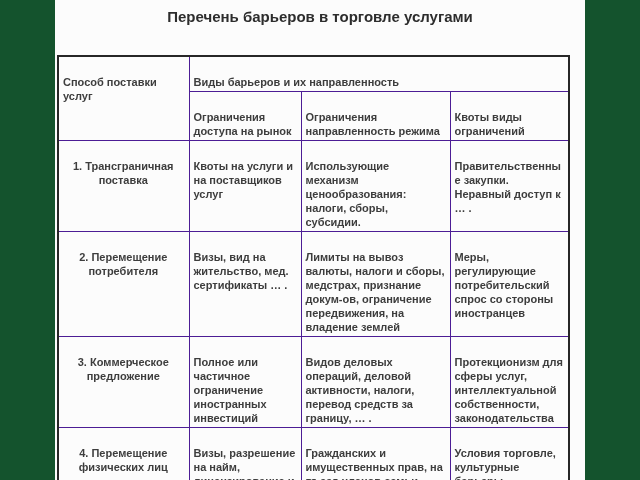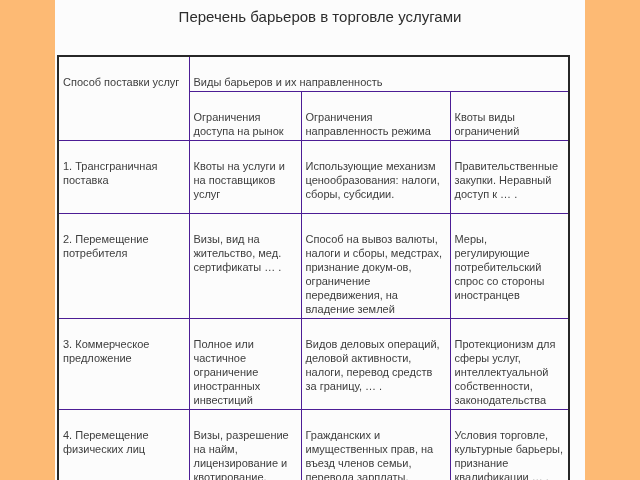--- a/index.html
+++ b/index.html
@@ -4,21 +4,22 @@
 <style>
   html, body { margin: 0; padding: 0; }
   body {
     width: 640px; height: 480px;
     font-family: "Liberation Sans", sans-serif;
     overflow: hidden;
   }
   .canvas {
     position: relative;
     width: 640px; height: 480px;
-    background: #fdba74;
+    background: #14532d;
+    font-weight: bold;
   }
   .slide {
     position: absolute;
     left: 55px; top: 0;
     width: 530px; height: 480px;
     background: #fcfcfc;
   }
   .title {
     position: absolute;
     left: 0; top: 7px;
@@ -51,20 +52,21 @@
   tr.hrow2 { height: 35px; margin-left: 10px; }
   tr.r1 { height: 73px; }
   tr.r2 { height: 90px; }
   tr.r3 { height: 82px; }
   tr.r4 { height: 75px; }
   td.method {
     font-size: 13.5px;
     line-height: 17px;
     color: #383838;
     padding-top: 3px;
+    text-align: center;
   }
   td.method.center { }
 </style>
 </head>
 <body>
 
 <div class="canvas">
   <div class="slide">
     <div class="title">Перечень барьеров в торговле услугами</div>
 
@@ -89,21 +91,21 @@
         <tr class="r1">
           <td class="method center">1.  Трансграничная поставка</td>
           <td>Квоты на услуги и на поставщиков услуг</td>
           <td>Использующие механизм ценообразования: налоги, сборы, субсидии.</td>
           <td>Правительственные закупки. Неравный доступ к … .</td>
         </tr>
 
         <tr class="r2">
           <td class="method">2. Перемещение потребителя</td>
           <td>Визы, вид на жительство, мед. сертификаты … .</td>
-          <td>Способ на вывоз валюты, налоги и сборы, медстрах, признание докум-ов, ограничение передвижения, на владение землей</td>
+          <td>Лимиты на вывоз валюты, налоги и сборы, медстрах, признание докум-ов, ограничение передвижения, на владение землей</td>
           <td>Меры, регулирующие потребительский спрос со стороны иностранцев</td>
         </tr>
 
         <tr class="r3">
           <td class="method">3. Коммерческое предложение</td>
           <td>Полное или частичное ограничение иностранных инвестиций</td>
           <td>Видов деловых операций, деловой активности, налоги, перевод средств за границу, … .</td>
           <td>Протекционизм для сферы услуг, интеллектуальной собственности, законодательства</td>
         </tr>
 

